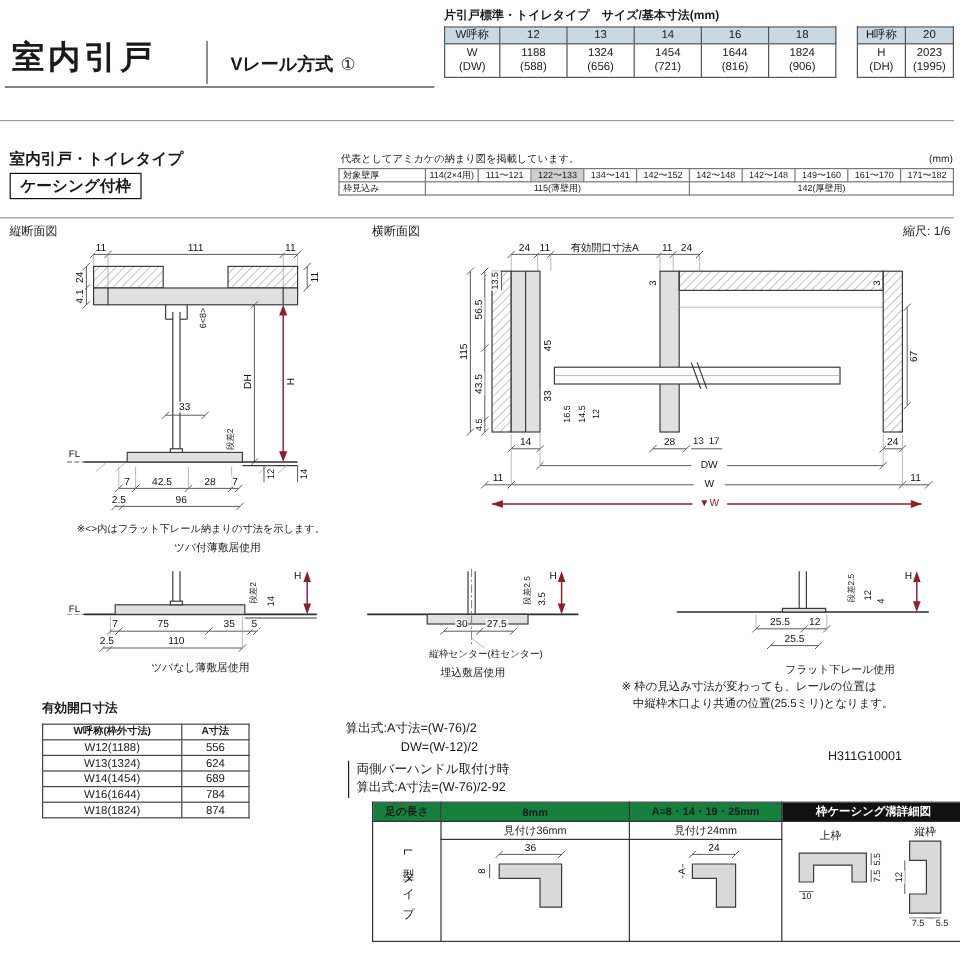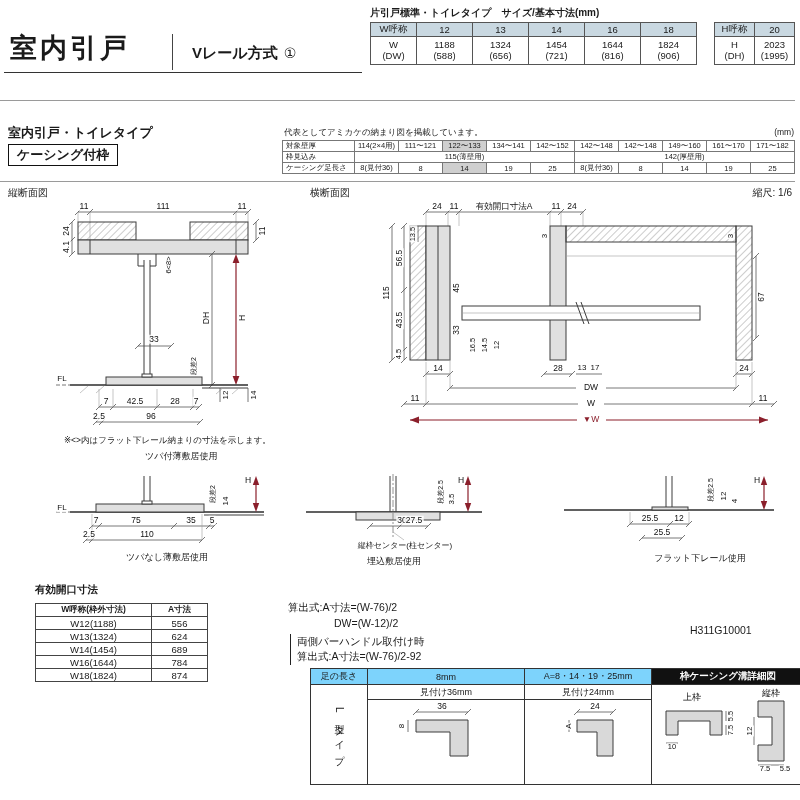--- a/index.html
+++ b/index.html
@@ -61,21 +61,21 @@
   .open-table th,.open-table td{border:1px solid #444;padding:0 4px;height:13px}
   
   .formulas{position:absolute;left:288px;top:600px;font-size:10.5px;line-height:1.5}
   .f-ind{padding-left:46px}
   .f-brk{border-left:1px solid #222;padding-left:6px;margin-left:2px;margin-top:2px}
   #code{position:absolute;left:690px;top:624px;font-size:10.5px}
   
   .detail-table{position:absolute;left:310px;top:668px}
   .detail-table table{table-layout:fixed;font-size:9px;text-align:center}
   .detail-table th,.detail-table td{border:1px solid #333;padding:0}
-  .detail-table th{font-weight:normal;height:16px;background:#7dd3fc}
+  .detail-table th{font-weight:bold;height:16px;background:#15803d}
   .detail-table .dark{background:#111;color:#fff;font-weight:bold;font-size:9.5px}
   .detail-table .sub td{height:15px}
   .vert{writing-mode:vertical-rl;letter-spacing:3px;font-size:10px;text-align:center;vertical-align:middle}
   .dcell{position:relative;height:84px;vertical-align:top}
   .dcell3{position:relative;height:99px;vertical-align:top}
 </style>
 </head>
 <body>
 
 <div id="page-title">室内引戸</div>
@@ -182,33 +182,20 @@
       <td>142〜148</td>
       <td>142〜148</td>
       <td>149〜160</td>
       <td>161〜170</td>
       <td>171〜182</td>
     </tr>
     <tr>
       <th>枠見込み</th>
       <td colspan="5">115(薄壁用)</td>
       <td colspan="5">142(厚壁用)</td>
-    </tr>
-    <tr>
-      <th>ケーシング足長さ</th>
-      <td>8(見付36)</td>
-      <td>8</td>
-      <td class="shade">14</td>
-      <td>19</td>
-      <td>25</td>
-      <td>8(見付36)</td>
-      <td>8</td>
-      <td>14</td>
-      <td>19</td>
-      <td>25</td>
     </tr>
   </tbody>
     </table>
 </div>
 
 <div class="rule" style="left:0;top:181px;width:795px"></div>
 
 <div class="sec-label" style="left:8px;top:186px">縦断面図</div>
 <div class="sec-label" style="left:310px;top:186px">横断面図</div>
 <div class="sec-label" style="right:8px;top:186px">縮尺: 1/6</div>
@@ -455,21 +442,21 @@
     <line class="s-dl" x1="75" y1="61" x2="81" y2="55"></line>
       <line class="s-dl" x1="105" y1="61" x2="111" y2="55"></line>
     <line class="s-dl" x1="133" y1="61" x2="139" y2="55"></line>
     <line class="s-lt" x1="101" y1="64" x2="112" y2="72"></line>
   </svg>
   <div class="cap" style="left:113px;top:77px;font-size:8px">縦枠センター(柱センター)</div>
   <div class="cap" style="left:102px;top:93px">埋込敷居使用</div>
 <span class="dim" style="left: 169px; top: 12px;">H</span>
     <span class="dim rot" style="left: 148px; top: 24px; font-size: 7px;">段差2.5</span>
     <span class="dim rot" style="left: 160px; top: 31px; font-size: 8px;">3.5</span>
-    <span class="dim" style="left: 110px; top: 52px;">30</span>
+    <span class="dim" style="left: 93px; top: 52px;">30</span>
     <span class="dim" style="left: 122px; top: 52px;">27.5</span>
   </div>
 
 <div class="drawing" id="dwg-s3" style="left:550px;top:468px;width:240px;height:102px">
   <svg width="240" height="102" viewBox="0 0 240 102">
     <line class="s-ln2" x1="14" y1="42" x2="224" y2="42"></line>
     <rect class="s-fill" x="102" y="39" width="36" height="3"></rect>
     <line class="s-ln" x1="116" y1="8" x2="116" y2="39"></line>
       <line class="s-ln" x1="122" y1="8" x2="122" y2="39"></line>
     <line class="s-red" x1="214" y1="12" x2="214" y2="38"></line>
@@ -489,20 +476,22 @@
 <span class="dim" style="left: 207px; top: 12px;">H</span>
     <span class="dim rot" style="left: 160px; top: 22px; font-size: 7px;">段差2.5</span>
     <span class="dim rot" style="left: 174px; top: 28px; font-size: 8px;">12</span>
     <span class="dim rot" style="left: 185px; top: 33px; font-size: 8px;">4</span>
     <span class="dim" style="left: 100px; top: 50px;">25.5</span>
     <span class="dim" style="left: 129px; top: 50px;">12</span>
     <span class="dim" style="left: 112px; top: 64px;">25.5</span>
   </div>
 
 <div class="abs" style="left:518px;top:566px;font-size:9.5px;line-height:1.45">
+  <span style="display:block">※ 枠の見込み寸法が変わっても、レールの位置は</span>
+  <span style="display:block">　中縦枠木口より共通の位置(25.5ミリ)となります。</span>
 </div>
 
 <div class="open-table">
   <div class="ot-title">有効開口寸法</div>
   <table>
     <tbody>
         <tr>
       <th style="width:116px">W呼称(枠外寸法)</th>
       <th style="width:56px">A寸法</th>
     </tr>

